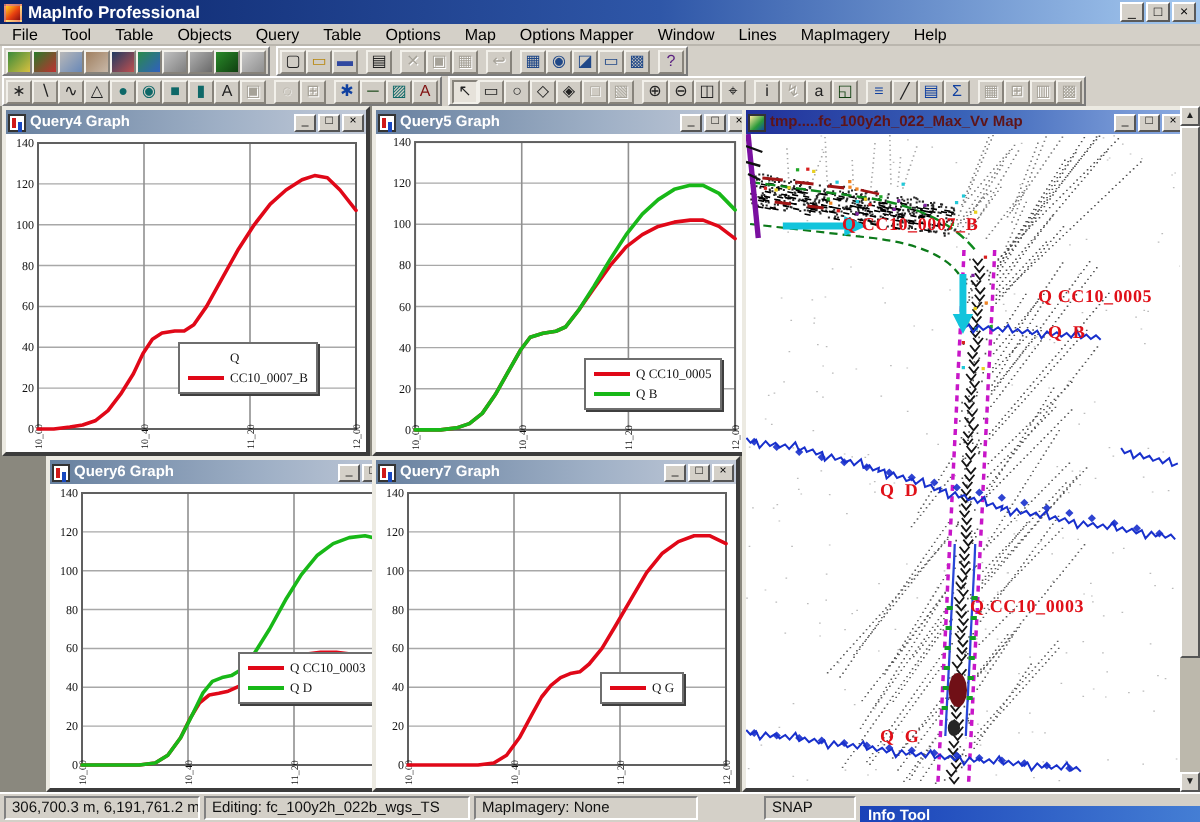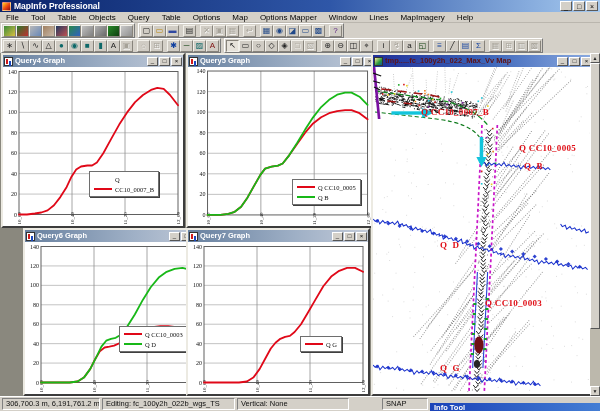--- a/index.html
+++ b/index.html
@@ -476,21 +476,21 @@
     <div class="mdi-scroll">
       <div class="sbtn" style="top:0">▲</div>
       <div class="sthumb"></div>
       <div class="sbtn" style="bottom:0">▼</div>
     </div>
   </div>
 
   <div class="statusbar">
     <div class="spanel sp-coords">306,700.3 m, 6,191,761.2 m.</div>
     <div class="spanel sp-edit">Editing: fc_100y2h_022b_wgs_TS</div>
-    <div class="spanel sp-sel">Vertical: None</div>
+    <div class="spanel sp-sel">MapImagery: None</div>
     <div class="sp-fill"></div>
     <div class="spanel sp-snap">SNAP</div>
     <div style="width:168px"></div>
   </div>
 
   <div class="infotool">
     <div class="t">Info Tool</div>
   </div>
 
 </div>

